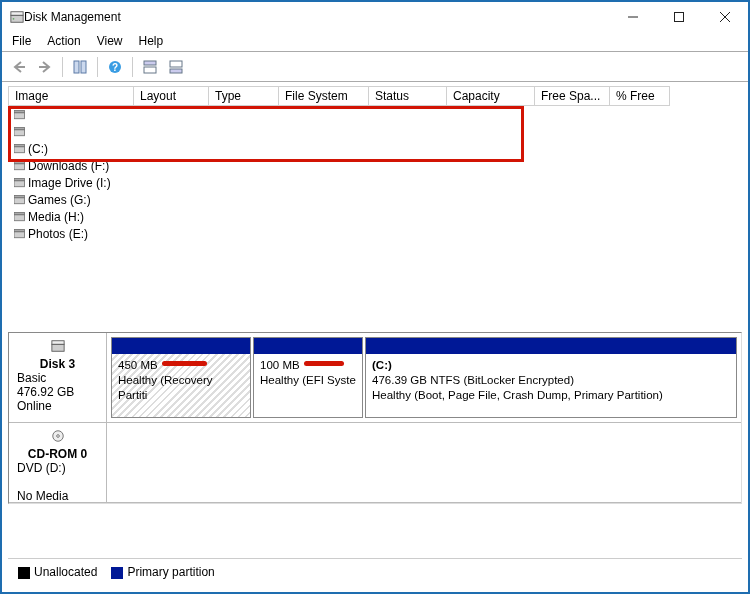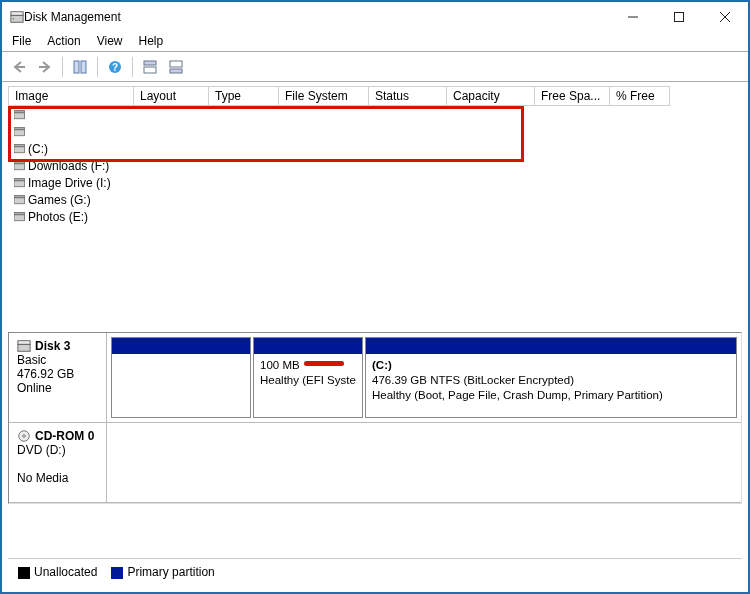--- a/index.html
+++ b/index.html
@@ -20,21 +20,21 @@
 .vol-table th { text-align: left; font-weight: 400; background: #fff; border: 1px solid #d0d0d0; padding: 2px 6px; font-size: 12px; white-space: nowrap; overflow: hidden; position: relative; }
 .vol-table td { padding: 0 6px; font-size: 12px; white-space: nowrap; overflow: hidden; text-overflow: ellipsis; height: 17px; }
 .vol-icon { display: inline-block; width: 12px; height: 10px; vertical-align: middle; margin-right: 2px; }
 .vol-table tr.selected td:first-child .vol-label { background: #0a84ff; color: #fff; display: inline-block; min-width: 40px; }
 .vol-table tbody { display: block; height: 216px; overflow: hidden; }
 .vol-table thead, .vol-table tbody tr { display: table; width: 100%; table-layout: fixed; }
 .highlight-box { position: absolute; border: 3px solid #d21404; pointer-events: none; }
 .bottom { margin: 6px 6px 0 6px; border: 1px inset #ddd; }
 .disk-block { display: flex; border-bottom: 1px solid #bbb; }
 .disk-label { width: 98px; padding: 6px 8px; border-right: 1px solid #bbb; }
-.disk-label .name { display: flex; align-items: center; gap: 4px; font-weight: 400; }
+.disk-label .name { display: flex; align-items: center; gap: 4px; font-weight: 400; flex-direction: column; }
 .disk-parts { flex: 1; display: flex; padding: 4px; gap: 2px; }
 .part { border: 1px solid #888; position: relative; display: flex; flex-direction: column; }
 .part .topbar { height: 16px; background: #001896; }
 .part .body { flex: 1; padding: 4px 6px; font-size: 11.5px; line-height: 1.3; position: relative; overflow: hidden; }
 .part.hatch .body { background: repeating-linear-gradient(135deg, #fff 0, #fff 3px, #ddd 3px, #ddd 5px); }
 .redline { position: absolute; height: 5px; background: #d21404; border-radius: 3px; }
 .legend { padding: 6px 10px; border-top: 1px solid #ccc; display: flex; gap: 14px; align-items: center; margin: 0 6px; }
 .legend .sw { width: 12px; height: 12px; display: inline-block; margin-right: 4px; vertical-align: middle; }
 .bottom-wrap { height: 232px; overflow: hidden; }
 </style>
@@ -183,20 +183,27 @@
           <td style="width: 125px;"><svg class="vol-icon" viewBox="0 0 16 12">
               <rect x="0" y="3" width="14" height="8" fill="#d0d0d0" stroke="#666"></rect>
               <rect x="0" y="0" width="14" height="3" fill="#aaa" stroke="#666"></rect>
             </svg><span class="vol-label">Games (G:)</span></td>
           <td></td>
         </tr>
         <tr>
           <td style="width: 125px;"><svg class="vol-icon" viewBox="0 0 16 12">
               <rect x="0" y="3" width="14" height="8" fill="#d0d0d0" stroke="#666"></rect>
               <rect x="0" y="0" width="14" height="3" fill="#aaa" stroke="#666"></rect>
+            </svg><span class="vol-label">Media (H:)</span></td>
+          <td></td>
+        </tr>
+        <tr>
+          <td style="width: 125px;"><svg class="vol-icon" viewBox="0 0 16 12">
+              <rect x="0" y="3" width="14" height="8" fill="#d0d0d0" stroke="#666"></rect>
+              <rect x="0" y="0" width="14" height="3" fill="#aaa" stroke="#666"></rect>
             </svg><span class="vol-label">Photos (E:)</span></td>
           <td></td>
         </tr>
       </tbody>
   </table>
   <div class="highlight-box" style="left:6px; top:24px; width:516px; height:56px;"></div>
 </div>
 
 <div class="bottom-wrap">
 <div class="bottom">
@@ -209,20 +216,21 @@
             </svg>
             <b>Disk 3</b>
           </div>
       <div>Basic</div>
       <div>476.92 GB</div>
       <div>Online</div>
     </div>
     <div class="disk-parts">
       <div class="part hatch" style="width:140px">
         <div class="topbar"></div>
+        <div class="body"><span>450 MB</span><div class="redline" style="left:50px; top:7px; width:45px;"></div><br><span>Healthy (Recovery Partiti</span></div>
       </div>
       <div class="part" style="width:110px">
         <div class="topbar"></div>
         <div class="body"><span>100 MB</span><div class="redline" style="left:50px; top:7px; width:40px;"></div><br><span>Healthy (EFI Syste</span></div>
       </div>
       <div class="part" style="flex:1">
         <div class="topbar"></div>
         <div class="body"><b>(C:)</b><br><span>476.39 GB NTFS (BitLocker Encrypted)</span><br><span>Healthy (Boot, Page File, Crash Dump, Primary Partition)</span></div>
       </div>
     </div>

